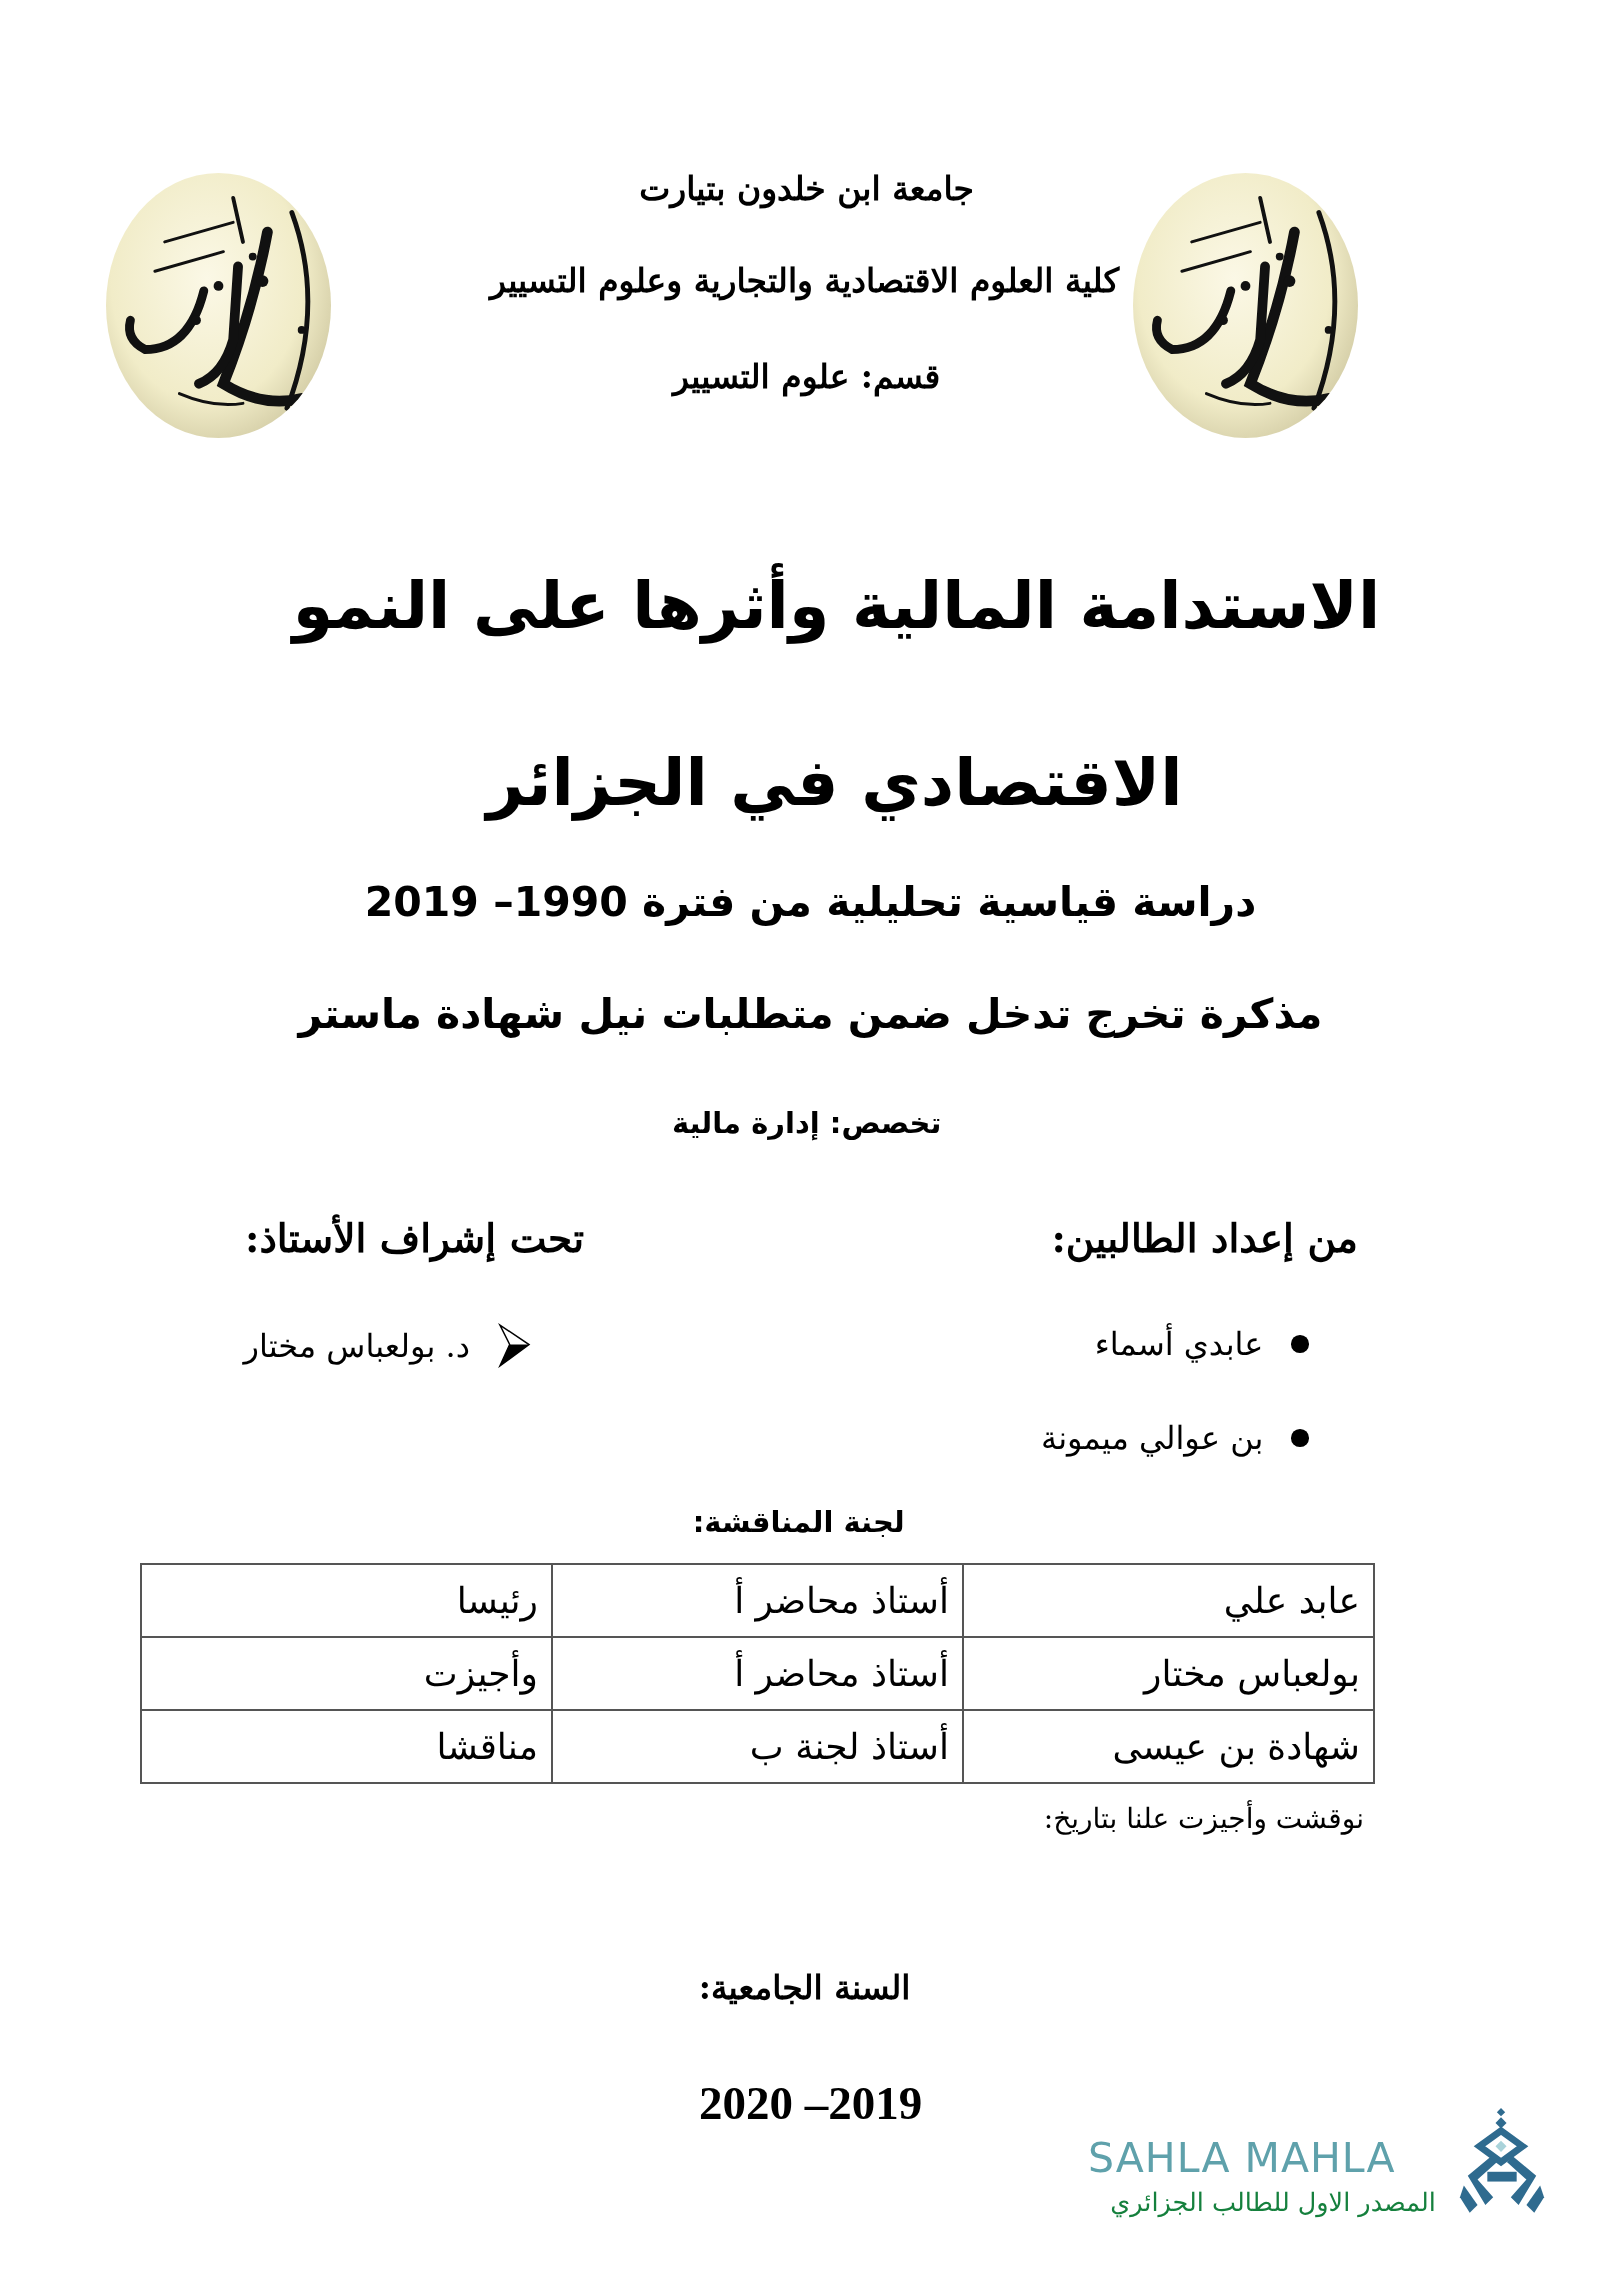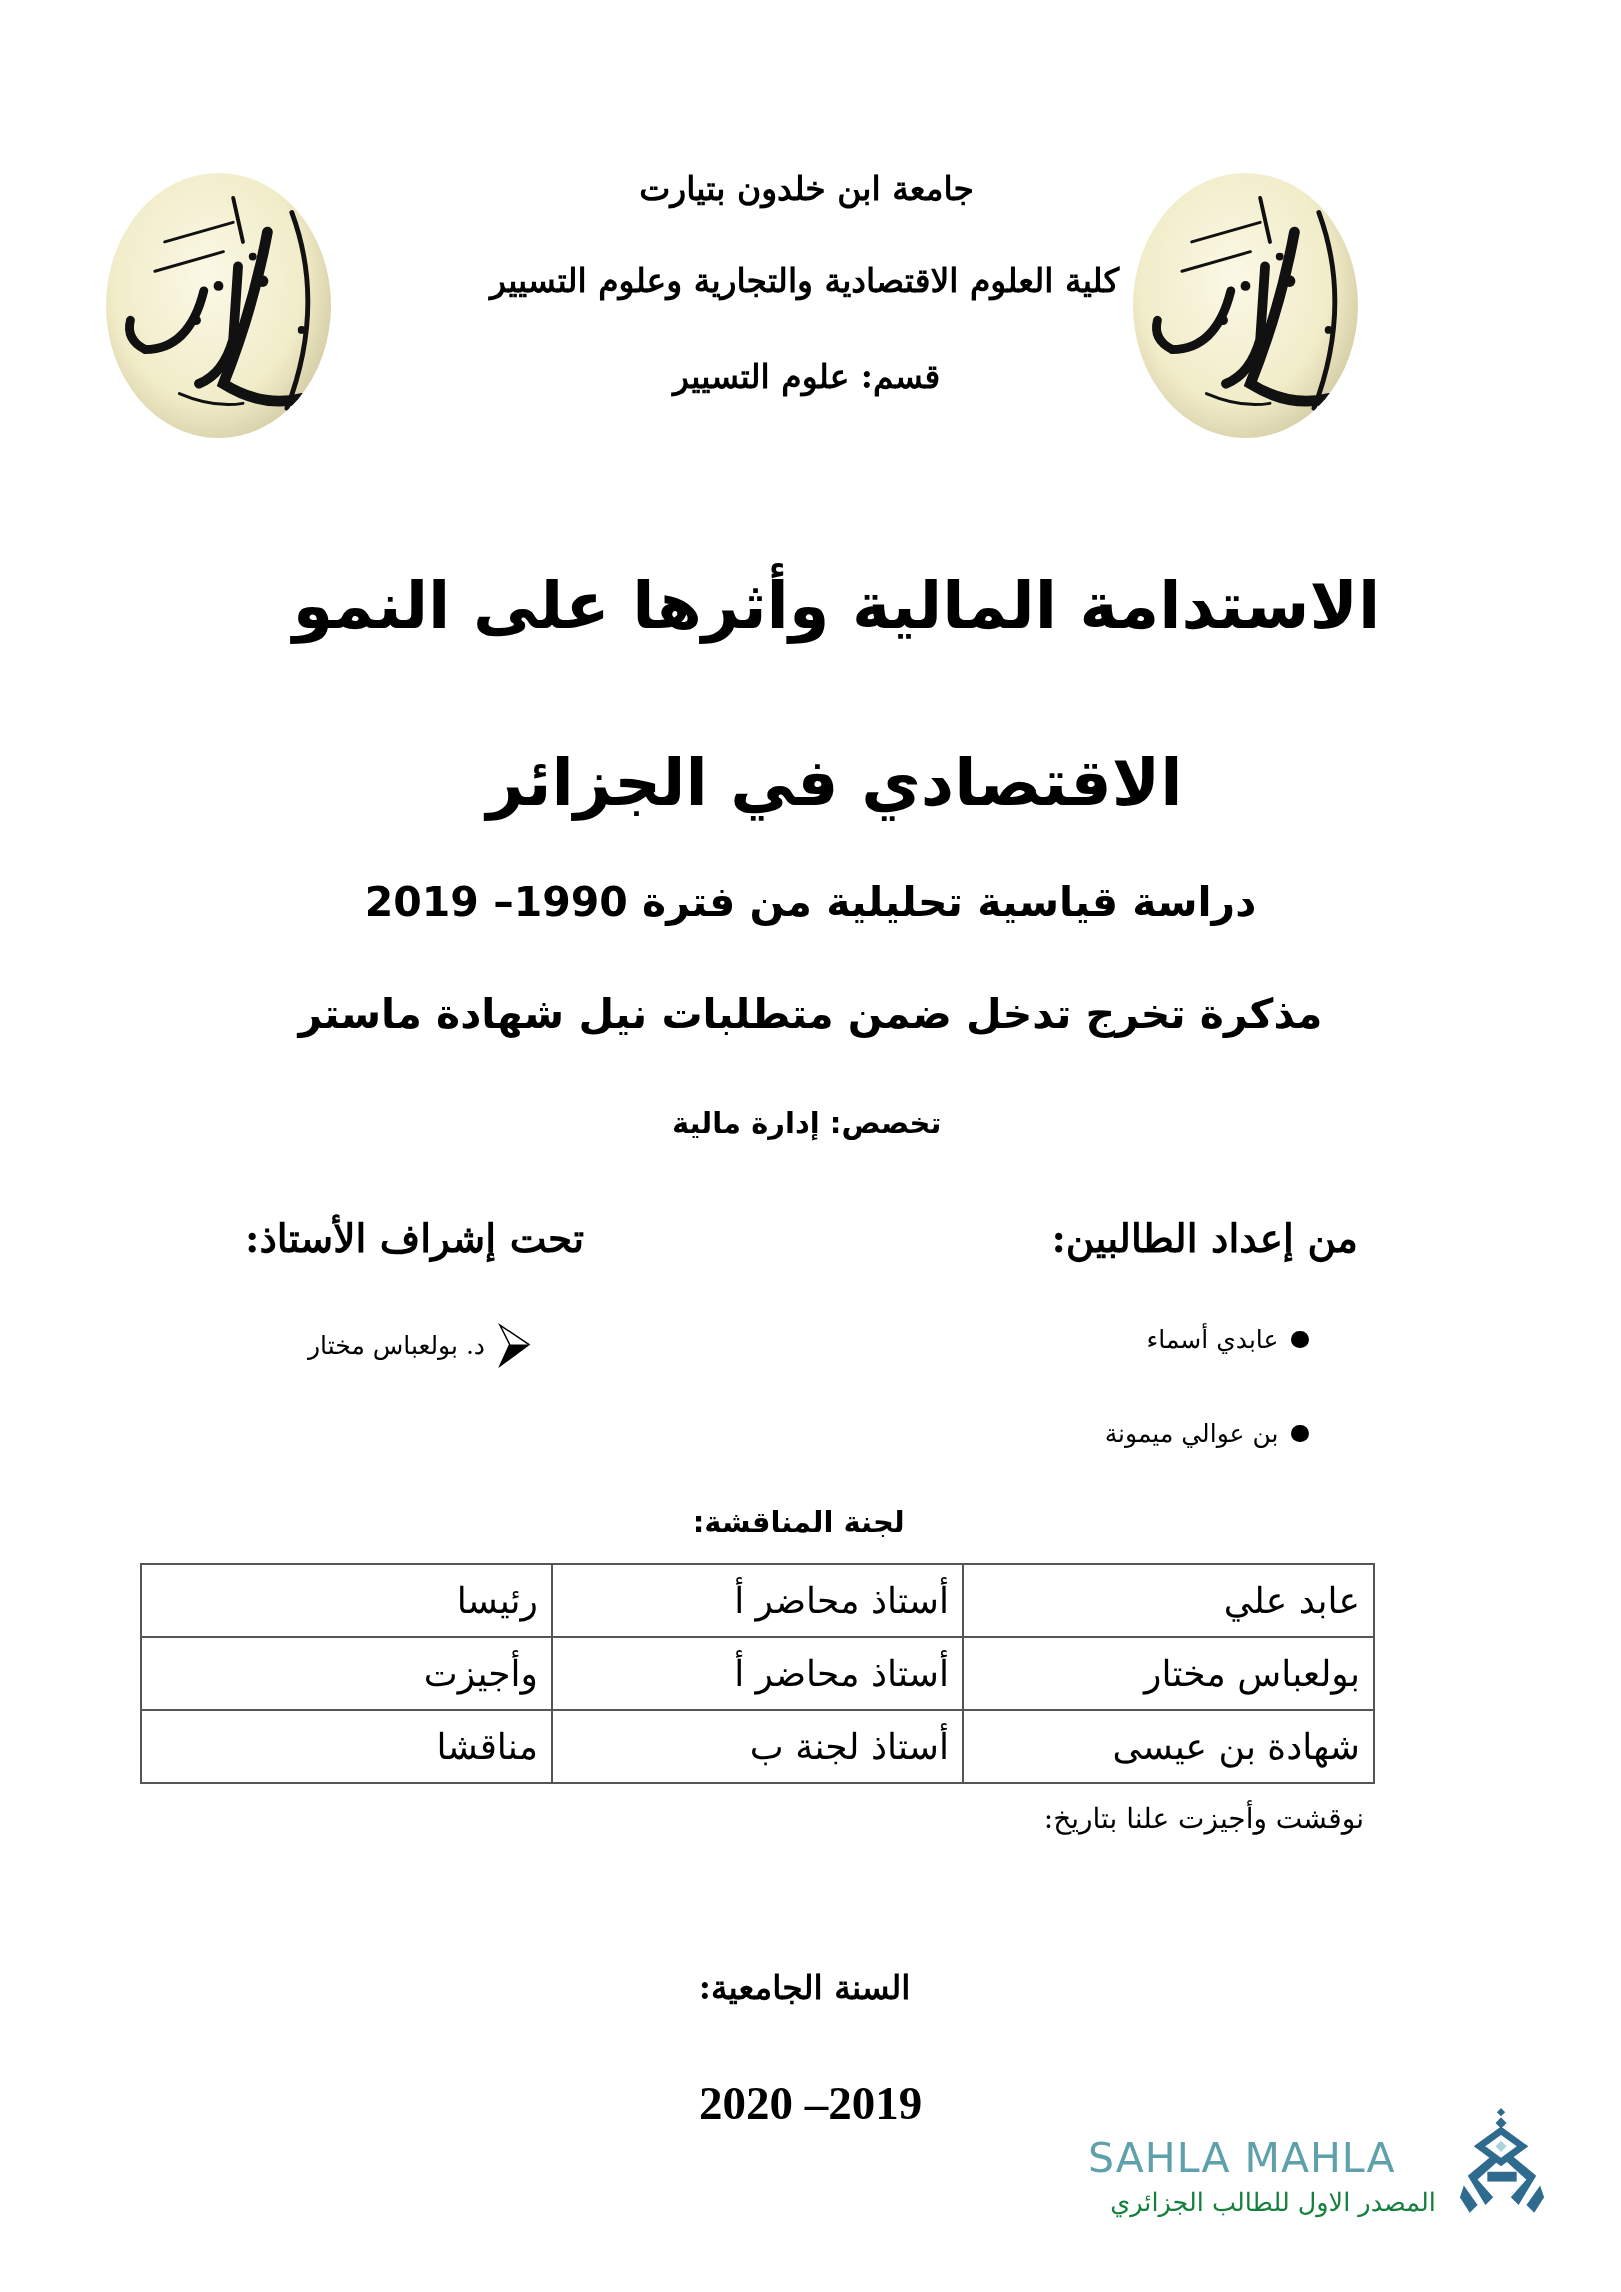--- a/index.html
+++ b/index.html
@@ -13,21 +13,21 @@
           background: radial-gradient(ellipse at 45% 40%, #fbf8e6 0%, #f1ecc8 55%, #c9c29a 85%, #8c8769 100%);
           overflow: hidden; }
   .seal svg { width: 100%; height: 100%; }
 
   .header-line { font-weight: bold; font-size: 33px; }
   .title-line { font-weight: bold; font-size: 65px; font-family: "DejaVu Sans", "Liberation Sans", sans-serif; }
   .sub-line { font-weight: bold; font-size: 41px; font-family: "DejaVu Sans", "Liberation Sans", sans-serif; }
   .spec-line { font-weight: bold; font-size: 29px; font-family: "DejaVu Sans", "Liberation Sans", sans-serif; }
 
   .col-heading { position: absolute; font-weight: bold; font-size: 39px; direction: rtl; white-space: nowrap; }
-  .person { position: absolute; font-size: 25px; direction: rtl; white-space: nowrap; display: flex; align-items: center; gap: 13px; }
+  .person { position: absolute; font-size: 32px; direction: rtl; white-space: nowrap; display: flex; align-items: center; gap: 28px; }
   .bullet-dot { width: 17.6px; height: 17.6px; border-radius: 50%; background: #000; display: inline-block; }
 
   table.committee { position: absolute; left: 140px; top: 1563px; width: 1235px; border-collapse: collapse; direction: rtl; }
   table.committee td { border: 2px solid #555; height: 71px; font-size: 36px; padding: 0 13px; text-align: right; vertical-align: middle; width: 33.33%; }
 
   .watermark { position: absolute; left: 1088px; top: 2107px; width: 461px; height: 118px; }
   .wm-brand { position: absolute; left: 0; top: 27.4px; font-family: "DejaVu Sans", "Liberation Sans", sans-serif;
               font-size: 41px; letter-spacing: 1px; color: #5fa1ab; white-space: nowrap; }
   .wm-tag { position: absolute; left: 0; top: 80px; width: 370px; text-align: center; direction: rtl; font-size: 25.5px; color: #15803d; white-space: nowrap; }
   .wm-icon { position: absolute; left: 370px; top: 0; width: 88px; height: 110px; }

